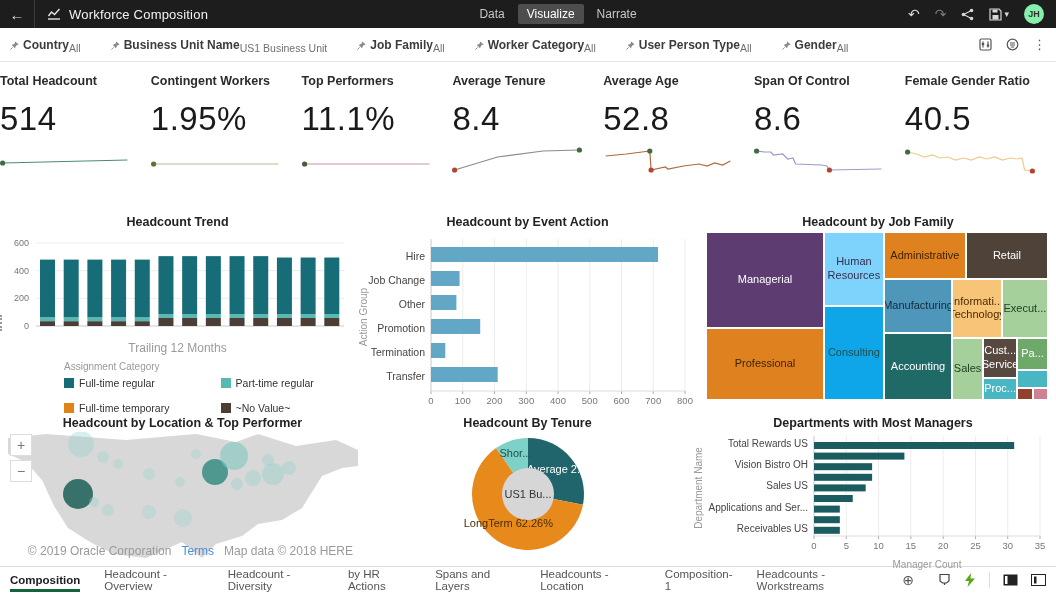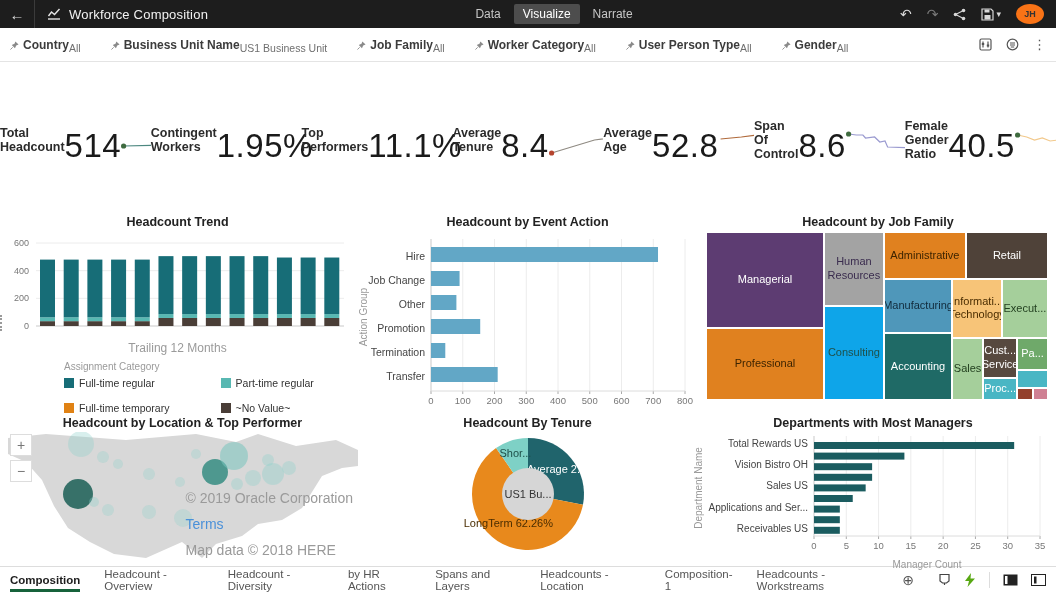--- a/index.html
+++ b/index.html
@@ -14,36 +14,36 @@
   .tb-sep { width:1px; height:28px; background:#3b3b3b; }
   .logo { margin:0 8px 0 12px; display:flex; align-items:center; }
   .tb-title { font-size:13px; color:#f2f2f2; letter-spacing:.2px; }
   .tb-tabs { display:flex; align-items:center; gap:4px; margin:4px auto; }
   .tb-tab { font-size:12px; color:#c7c7c7; padding:3px 9px; border-radius:2px; cursor:pointer; }
   .tb-tab.active { background:#4d4d4d; color:#fff; }
   .tb-actions { display:flex; align-items:center; gap:15px; margin-right:12px; }
   .tb-icon { background:none; border:none; color:#d8d8d8; font-size:14px; line-height:1; cursor:pointer; display:flex; align-items:center; gap:2px;}
   .tb-icon.dim { color:#7a7a7a; }
   .caret { font-size:9px; color:#d8d8d8; }
-  .avatar { width:28px; height:20px; border-radius:50%; background:#f97316; color:#333; font-size:9px; font-weight:bold;
+  .avatar { width:20px; height:20px; border-radius:50%; background:#86efac; color:#333; font-size:9px; font-weight:bold;
     display:flex; align-items:center; justify-content:center; border:none; cursor:pointer; }
 
   
   .filterbar { height:34px; display:flex; align-items:center; border-bottom:1px solid #e4e4e4; padding:0 10px; flex:0 0 auto; }
   .filters { display:flex; gap:30px; }
   .filter-item { display:flex; flex-direction:row; align-items:flex-end; cursor:pointer; }
   .filter-head { display:flex; align-items:center; gap:4px; }
   .filter-label { font-size:12px; font-weight:bold; color:#3c3c3c; }
   .filter-value { font-size:10.5px; color:#6f6f6f; margin-top:1px; }
   .fb-icons { margin-left:auto; display:flex; align-items:center; gap:14px; }
   .fb-icon { background:none; border:none; cursor:pointer; color:#555; font-size:13px; display:flex; align-items:center;}
 
   
   .kpi-row { display:flex; height:143px; padding-top:12px; flex:0 0 auto; }
-  .kpi-tile { width:150.8px; display:flex; flex-direction:row; align-items:center; cursor:pointer; }
+  .kpi-tile { width:150.8px; display:flex; flex-direction:column; cursor:pointer; }
   .kpi-label { font-size:12.5px; font-weight:bold; color:#2b2b2b; }
   .kpi-value { font-size:33px; font-weight:400; color:#1a1a1a; margin-top:12px; letter-spacing:.5px; }
   .kpi-spark { margin-top:6px; }
 
   
   .row1 { display:grid; grid-template-columns:355px 345px 356px; height:201px; flex:0 0 auto; }
   .row2 { display:grid; grid-template-columns:365px 325px 366px; height:160px; flex:0 0 auto; }
   .card { position:relative; padding-top:10px; }
   .card-title { font-size:12.5px; font-weight:bold; color:#222; text-align:center; margin-bottom:2px; }
   .chart-xlabel { font-size:12px; color:#9a9a9a; text-align:center; }
@@ -55,21 +55,21 @@
 
   
   .treemap-box { position:relative; margin:3px 8px 6px 6px; height:168px; }
   .tm-tile { position:absolute; border:1px solid #fff; display:flex; align-items:center; justify-content:center;
     text-align:center; font-size:11px; line-height:1.25; overflow:hidden; cursor:pointer; }
 
   
   .map-wrap { position:relative; margin:2px 6px 0 6px; height:128px; }
   .map-zoom { position:absolute; left:4px; top:2px; display:flex; flex-direction:column; gap:4px; }
   .map-zoom button { width:22px; height:22px; background:#fff; border:1px solid #ddd; color:#777; font-size:14px; cursor:pointer; }
-  .map-attr { position:absolute; right:6px; bottom:2px; font-size:14px; color:#9a9a9a; display:flex; gap:10px;flex-direction:column; }
+  .map-attr { position:absolute; right:6px; bottom:2px; font-size:12px; color:#9a9a9a; display:flex; gap:10px; }
   .map-attr .terms { color:#4a90d9; cursor:pointer; }
 
   
   .tabbar { height:26px; border-top:1px solid #ddd; display:flex; align-items:center; padding:0 10px; gap:24px; flex:0 0 auto; }
   .canvas-tab { font-size:11.5px; color:#555; height:100%; display:flex; align-items:center; cursor:pointer; border-bottom:3px solid transparent; padding-top:3px;}
   .canvas-tab.active { color:#1c1c1c; font-weight:bold; border-bottom-color:#16623b; }
   .add-canvas { font-size:14px; color:#555; background:none; border:none; cursor:pointer; }
   .tabbar-right { margin-left:auto; display:flex; align-items:center; gap:13px; }
   .tabbar-right .vsep { width:1px; height:16px; background:#ddd; }
   .tb-right-icon { background:none; border:none; cursor:pointer; display:flex; align-items:center; }
@@ -386,21 +386,21 @@
             <text x="70" y="149" text-anchor="end" font-size="10.5" fill="#444">Transfer</text>
             <rect x="76" y="136" width="66.675" height="15" fill="#62a7c6"></rect>
             <text x="12" y="86" font-size="10" fill="#999" transform="rotate(-90 12 86)" text-anchor="middle">Action Group</text>
           </svg></div>
     </div>
     <div class="card">
       <div class="card-title">Headcount by Job Family</div>
       <div class="treemap-box" id="chart-treemap">
           <div class="tm-tile" style="left:0%;top:0%;width:34.5%;height:57%;background:#5d3c72;color:#ffffff">Managerial</div>
           <div class="tm-tile" style="left:0%;top:57%;width:34.5%;height:43%;background:#e0811f;color:#3d2400">Professional</div>
-          <div class="tm-tile" style="left:34.5%;top:0%;width:17.5%;height:44%;background:#a3a3a3;color:#3a2c4e">Human<br>Resources</div>
+          <div class="tm-tile" style="left:34.5%;top:0%;width:17.5%;height:44%;background:#7dd3fc;color:#3a2c4e">Human<br>Resources</div>
           <div class="tm-tile" style="left:34.5%;top:44%;width:17.5%;height:56%;background:#0ea5e9;color:#1e4f49">Consulting</div>
           <div class="tm-tile" style="left:52%;top:0%;width:24%;height:28%;background:#e0811f;color:#3d2400">Administrative</div>
           <div class="tm-tile" style="left:76%;top:0%;width:24%;height:28%;background:#4f4239;color:#ffffff">Retail</div>
           <div class="tm-tile" style="left:52%;top:28%;width:20%;height:32%;background:#4f97ba;color:#112b3c">Manufacturing</div>
           <div class="tm-tile" style="left:52%;top:60%;width:20%;height:40%;background:#1f6a66;color:#ffffff">Accounting</div>
           <div class="tm-tile" style="left:72%;top:28%;width:14.5%;height:35%;background:#f7c478;color:#4a2d00">Informati...<br>Technology</div>
           <div class="tm-tile" style="left:86.5%;top:28%;width:13.5%;height:35%;background:#a5cf9b;color:#234020">Execut...</div>
           <div class="tm-tile" style="left:72%;top:63%;width:9%;height:37%;background:#a5cf9b;color:#234020">Sales</div>
           <div class="tm-tile" style="left:81%;top:63%;width:10%;height:24%;background:#57493f;color:#ffffff">Cust...<br>Service</div>
           <div class="tm-tile" style="left:81%;top:87%;width:10%;height:13%;background:#49b6c4;color:#ffffff">Proc...</div>

